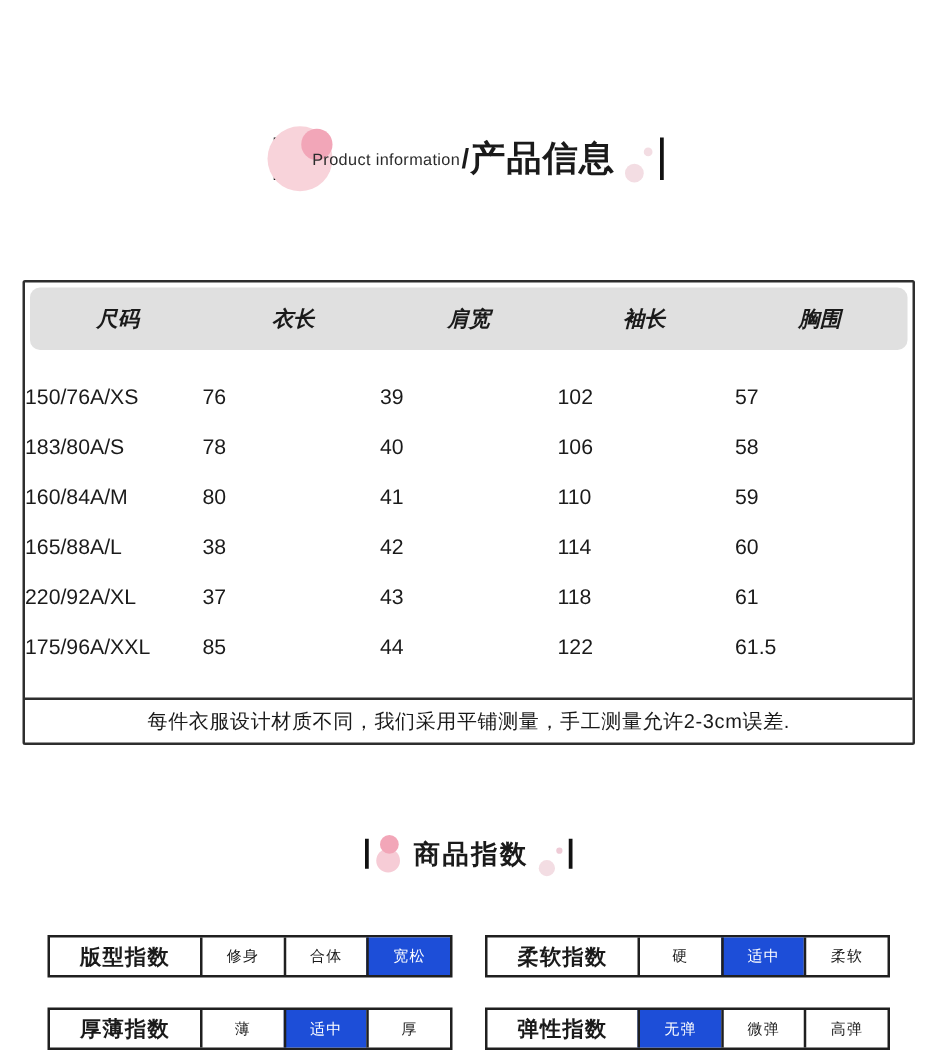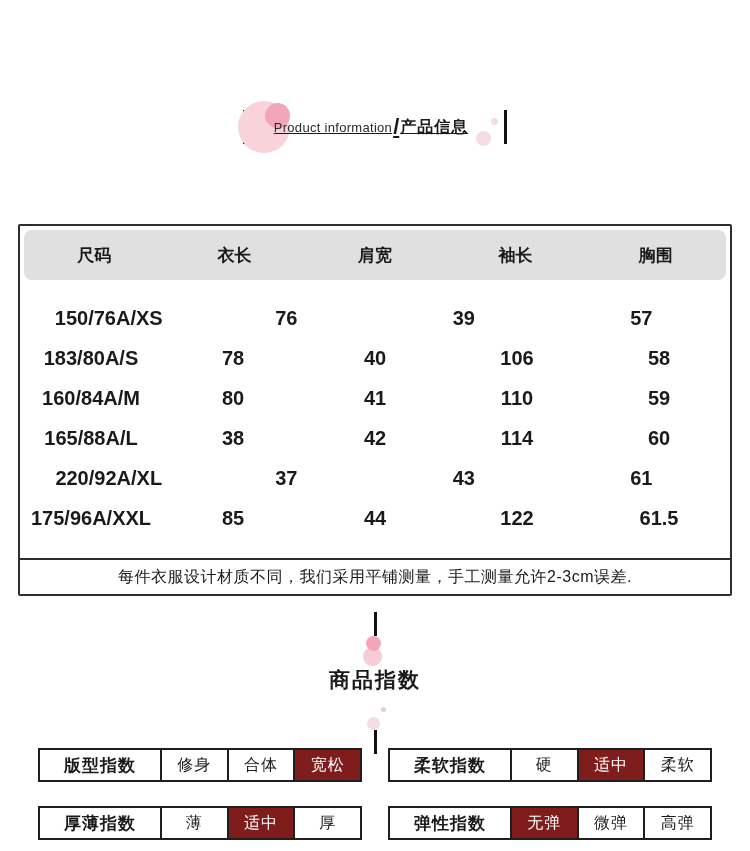--- a/index.html
+++ b/index.html
@@ -19,21 +19,21 @@
     position: relative;
   }
   .vbar {
     width: 3px;
     background: #111;
     display: inline-block;
     flex: 0 0 auto;
   }
 
   
-  .info-header { margin-top: 100px; height: 54px; text-decoration: underline; }
+  .info-header { margin-top: 100px; height: 54px; }
   .info-header .vbar { height: 34px; }
   .deco-cluster {
     position: relative;
     width: 52px; height: 52px;
     flex: 0 0 auto;
     margin-left: -8px;
     z-index: 0;
   }
   .deco-cluster .big-circle {
     position: absolute; left: 0; top: 0;
@@ -45,42 +45,42 @@
   }
   .title-en {
     font-size: 13px;
     color: #2b2b2b;
     margin-left: -16px;
     position: relative; z-index: 2;
     letter-spacing: .3px;
   }
   .title-slash { font-size: 22px; font-weight: bold; margin: 0 1px; position: relative; z-index: 2; }
   .title-zh {
-    font-size: 16px;
+    font-size: 28px;
     font-weight: bold;
     letter-spacing: 1px;
     position: relative; z-index: 2;
   }
   .dot-cluster {
     position: relative;
     width: 24px; height: 30px;
     flex: 0 0 auto;
     margin: 8px 4px 0 8px;
   }
   .dot-cluster .dot-med {
     position: absolute; left: 0; bottom: 0;
     width: 15px; height: 15px; border-radius: 50%;
   }
   .dot-cluster .dot-tiny {
     position: absolute; right: 2px; top: 2px;
     width: 7px; height: 7px; border-radius: 50%;
   }
 
   
-  .index-header { margin-top: 64px; height: 46px; flex-direction: column; }
+  .index-header { margin-top: 64px; height: 46px; }
   .index-header .vbar { height: 24px; }
   .small-cluster {
     position: relative;
     width: 22px; height: 30px;
     flex: 0 0 auto;
     margin: 0 8px 0 6px;
   }
   .small-cluster .c-light {
     position: absolute; left: 0; bottom: 0;
     width: 19px; height: 19px; border-radius: 50%;
@@ -100,30 +100,31 @@
     border: 2px solid #2e2e2e;
     border-radius: 2px;
   }
   .thead {
     margin: 4px;
     height: 50px;
     background: #e0e0e0;
     border-radius: 8px;
     display: flex;
     align-items: center;
+    font-style: italic;
   }
   .th {
     flex: 1;
     text-align: center;
     font-weight: bold;
     font-size: 17px;
   }
   .tbody { padding: 14px 0 20px 0; }
   .tr { display: flex; align-items: center; height: 40px; }
-  .td { flex: 1; text-align: center; font-size: 20px; font-weight: bold; }
+  .td { flex: 1; font-size: 17px; }
   .note-row {
     border-top: 2px solid #2e2e2e;
     height: 36px;
     display: flex;
     align-items: center;
     justify-content: center;
     font-size: 16px;
     letter-spacing: .5px;
   }
 
@@ -151,25 +152,25 @@
     justify-content: center;
     font-weight: bold;
     font-size: 17px;
     letter-spacing: 1px;
   }
   .opt {
     flex: 1;
     display: flex;
     align-items: center;
     justify-content: center;
-    font-size: 16px;
+    font-size: 12px;
     border-left: 2px solid #1f1f1f;
     letter-spacing: 1px;
   }
-  .opt.selected { background: #7f1d1d; color: #ffffff; }
+  .opt.selected { background: #1d4ed8; color: #ffffff; }
 </style>
 </head>
 <body>
 
 <div class="sec-header info-header">
   <span class="vbar"></span>
   <span class="deco-cluster">
     <span class="big-circle" style="background:#f8d3da"></span>
     <span class="dark-circle" style="background:#f2a6b8"></span>
   </span>
@@ -189,20 +190,21 @@
     <div class="th">衣长</div>
     <div class="th">肩宽</div>
     <div class="th">袖长</div>
     <div class="th">胸围</div>
   </div>
   <div class="tbody">
     <div class="tr">
       <div class="td">150/76A/XS</div>
       <div class="td">76</div>
       <div class="td">39</div>
+      <div class="td">102</div>
       <div class="td">57</div>
     </div>
     <div class="tr">
       <div class="td">183/80A/S</div>
       <div class="td">78</div>
       <div class="td">40</div>
       <div class="td">106</div>
       <div class="td">58</div>
     </div>
     <div class="tr">
@@ -216,20 +218,21 @@
       <div class="td">165/88A/L</div>
       <div class="td">38</div>
       <div class="td">42</div>
       <div class="td">114</div>
       <div class="td">60</div>
     </div>
     <div class="tr">
       <div class="td">220/92A/XL</div>
       <div class="td">37</div>
       <div class="td">43</div>
+      <div class="td">118</div>
       <div class="td">61</div>
     </div>
     <div class="tr">
       <div class="td">175/96A/XXL</div>
       <div class="td">85</div>
       <div class="td">44</div>
       <div class="td">122</div>
       <div class="td">61.5</div>
     </div>
   </div>

